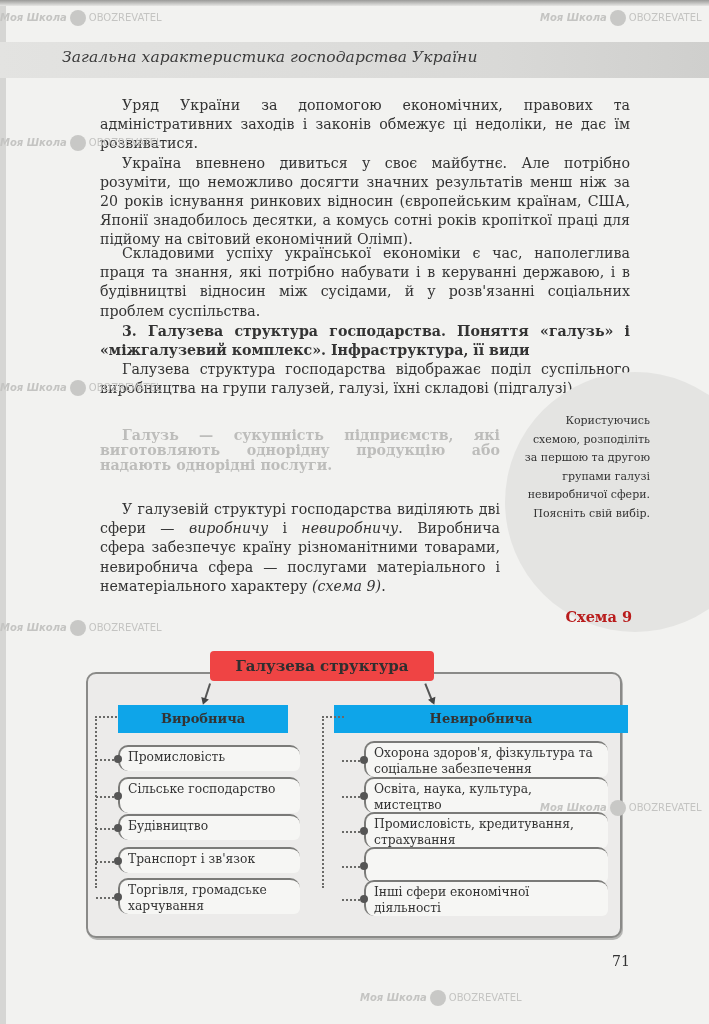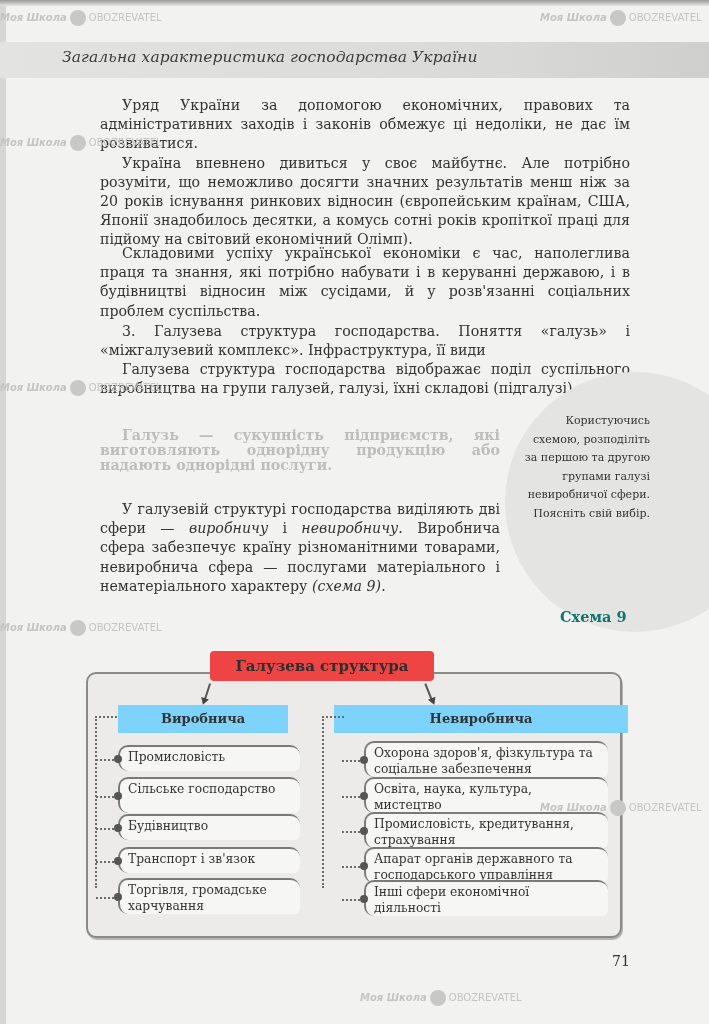--- a/index.html
+++ b/index.html
@@ -19,60 +19,60 @@
     position: absolute; left: 62px; top: 48px;
     font-style: italic; font-size: 15.5px; color: #3a3a3a; letter-spacing: 0.1px;
   }
   .body-text {
     position: absolute; left: 100px; width: 530px;
     font-size: 14.2px; line-height: 19.2px; text-align: justify; color: #333;
   }
   .body-text p { margin: 0; text-indent: 22px; }
   .para1 { top: 96px; }
   .para2 { top: 244px; }
-  .section-head { top: 322px; font-weight: normal; }
+  .section-head { top: 322px; font-weight: bold; }
   .para3 { top: 360px; }
   .def-box {
     position: absolute; left: 100px; top: 428px; width: 400px;
     font-size: 14.2px; line-height: 15px; color: #bdbdbb; font-weight: bold;
     text-indent: 22px; text-align: justify;
   }
   .para4 { top: 500px; width: 400px; }
   .it { font-style: italic; }
   .side-circle {
     position: absolute; left: 505px; top: 372px; width: 260px; height: 260px;
     border-radius: 50%; background: #e4e4e2;
   }
   .side-note {
     position: absolute; left: 524px; top: 412px; width: 126px;
     font-size: 11px; line-height: 18.6px; text-align: right; color: #333;
   }
   .scheme-label {
-    position: absolute; left: 560px; top: 608px; width: 72px; 
-    font-size: 14.5px; font-weight: bold; color: #0f766e;
+    position: absolute; left: 560px; top: 608px; width: 72px; text-align: right;
+    font-size: 14.5px; font-weight: bold; color: #b91c1c;
   }
   
   .diagram {
     position: absolute; left: 86px; top: 672px; width: 532px; height: 262px;
     border: 2.5px solid #8a8a88; border-radius: 10px; background: #ecebea;
     box-shadow: 1px 2px 0 #b6b6b4;
   }
   .dg-title {
     position: absolute; left: 210px; top: 651px; width: 224px; height: 30px;
     background: #ef4444; border-radius: 4px;
     font-weight: bold; font-size: 15px; text-align: center; line-height: 30px; color: #2f2f2f;
   }
   .arrow { position: absolute; width: 2px; height: 20px; background: #555; }
   .arrow-left { left: 206px; top: 683px; transform: rotate(18deg); }
   .arrow-right { left: 428px; top: 683px; transform: rotate(-22deg); }
   .arrowhead { position: absolute; width: 0; height: 0; border-left: 4px solid transparent; border-right: 4px solid transparent; border-top: 7px solid #444; }
   .ah-left { left: 200px; top: 698px; transform: rotate(18deg); }
   .ah-right { left: 429px; top: 698px; transform: rotate(-22deg); }
   .sphere-head {
-    position: absolute; top: 705px; height: 28px; background: #7dd3fc;
+    position: absolute; top: 705px; height: 28px; background: #0ea5e9;
     font-size: 13px; font-weight: bold; text-align: center; line-height: 28px; color: #333;
   }
   .sh-left { left: 118px; width: 170px; }
   .sh-right { left: 334px; width: 294px; }
   .vline { position: absolute; width: 0; border-left: 2px dotted #6a6a68; }
   .vl-left { left: 95px; top: 716px; height: 172px; }
   .vl-right { left: 322px; top: 716px; height: 172px; }
   .hline-top { position: absolute; height: 0; border-top: 2px dotted #6a6a68; }
   .ht-left { left: 95px; top: 716px; width: 22px; }
   .ht-right { left: 322px; top: 716px; width: 22px; }
@@ -148,21 +148,21 @@
 
 <div class="item" style="left:118px; top:745px; width:182px; height:26px;"><span class="con"></span><span class="dot"></span><span>Промисловість</span></div>
 <div class="item" style="left:118px; top:777px; width:182px; height:36px;"><span class="con"></span><span class="dot"></span><span>Сільське господарство</span></div>
 <div class="item" style="left:118px; top:814px; width:182px; height:26px;"><span class="con"></span><span class="dot"></span><span>Будівництво</span></div>
 <div class="item" style="left:118px; top:847px; width:182px; height:26px;"><span class="con"></span><span class="dot"></span><span>Транспорт і зв'язок</span></div>
 <div class="item" style="left:118px; top:878px; width:182px; height:36px;"><span class="con"></span><span class="dot"></span><span>Торгівля, громадське харчування</span></div>
 
 <div class="item" style="left:364px; top:741px; width:244px; height:36px;"><span class="con"></span><span class="dot"></span><span>Охорона здоров'я, фізкультура та соціальне забезпечення</span></div>
 <div class="item" style="left:364px; top:777px; width:244px; height:36px;"><span class="con"></span><span class="dot"></span><span>Освіта, наука, культура, мистецтво</span></div>
 <div class="item" style="left:364px; top:812px; width:244px; height:36px;"><span class="con"></span><span class="dot"></span><span>Промисловість, кредитування, страхування</span></div>
-<div class="item" style="left:364px; top:847px; width:244px; height:36px;"><span class="con"></span><span class="dot"></span><span>Апарат органів державного та господарського управління</span></div>
+<div class="item" style="left:364px; top:847px; width:244px; height:36px;"><span class="con"></span><span class="dot"></span></div>
 <div class="item" style="left:364px; top:880px; width:244px; height:36px;"><span class="con"></span><span class="dot"></span><span>Інші сфери економічної діяльності</span></div>
 
 <div class="page-num">71</div>
 
 <div class="wm" style="left:0px; top:10px;"><span class="ms">Моя Школа</span><span class="logo"></span><span>OBOZREVATEL</span></div>
 <div class="wm" style="left:540px; top:10px;"><span class="ms">Моя Школа</span><span class="logo"></span><span>OBOZREVATEL</span></div>
 <div class="wm" style="left:0px; top:135px;"><span class="ms">Моя Школа</span><span class="logo"></span><span>OBOZREVATEL</span></div>
 <div class="wm" style="left:0px; top:380px;"><span class="ms">Моя Школа</span><span class="logo"></span><span>OBOZREVATEL</span></div>
 <div class="wm" style="left:0px; top:620px;"><span class="ms">Моя Школа</span><span class="logo"></span><span>OBOZREVATEL</span></div>
 <div class="wm" style="left:540px; top:800px;"><span class="ms">Моя Школа</span><span class="logo"></span><span>OBOZREVATEL</span></div>

